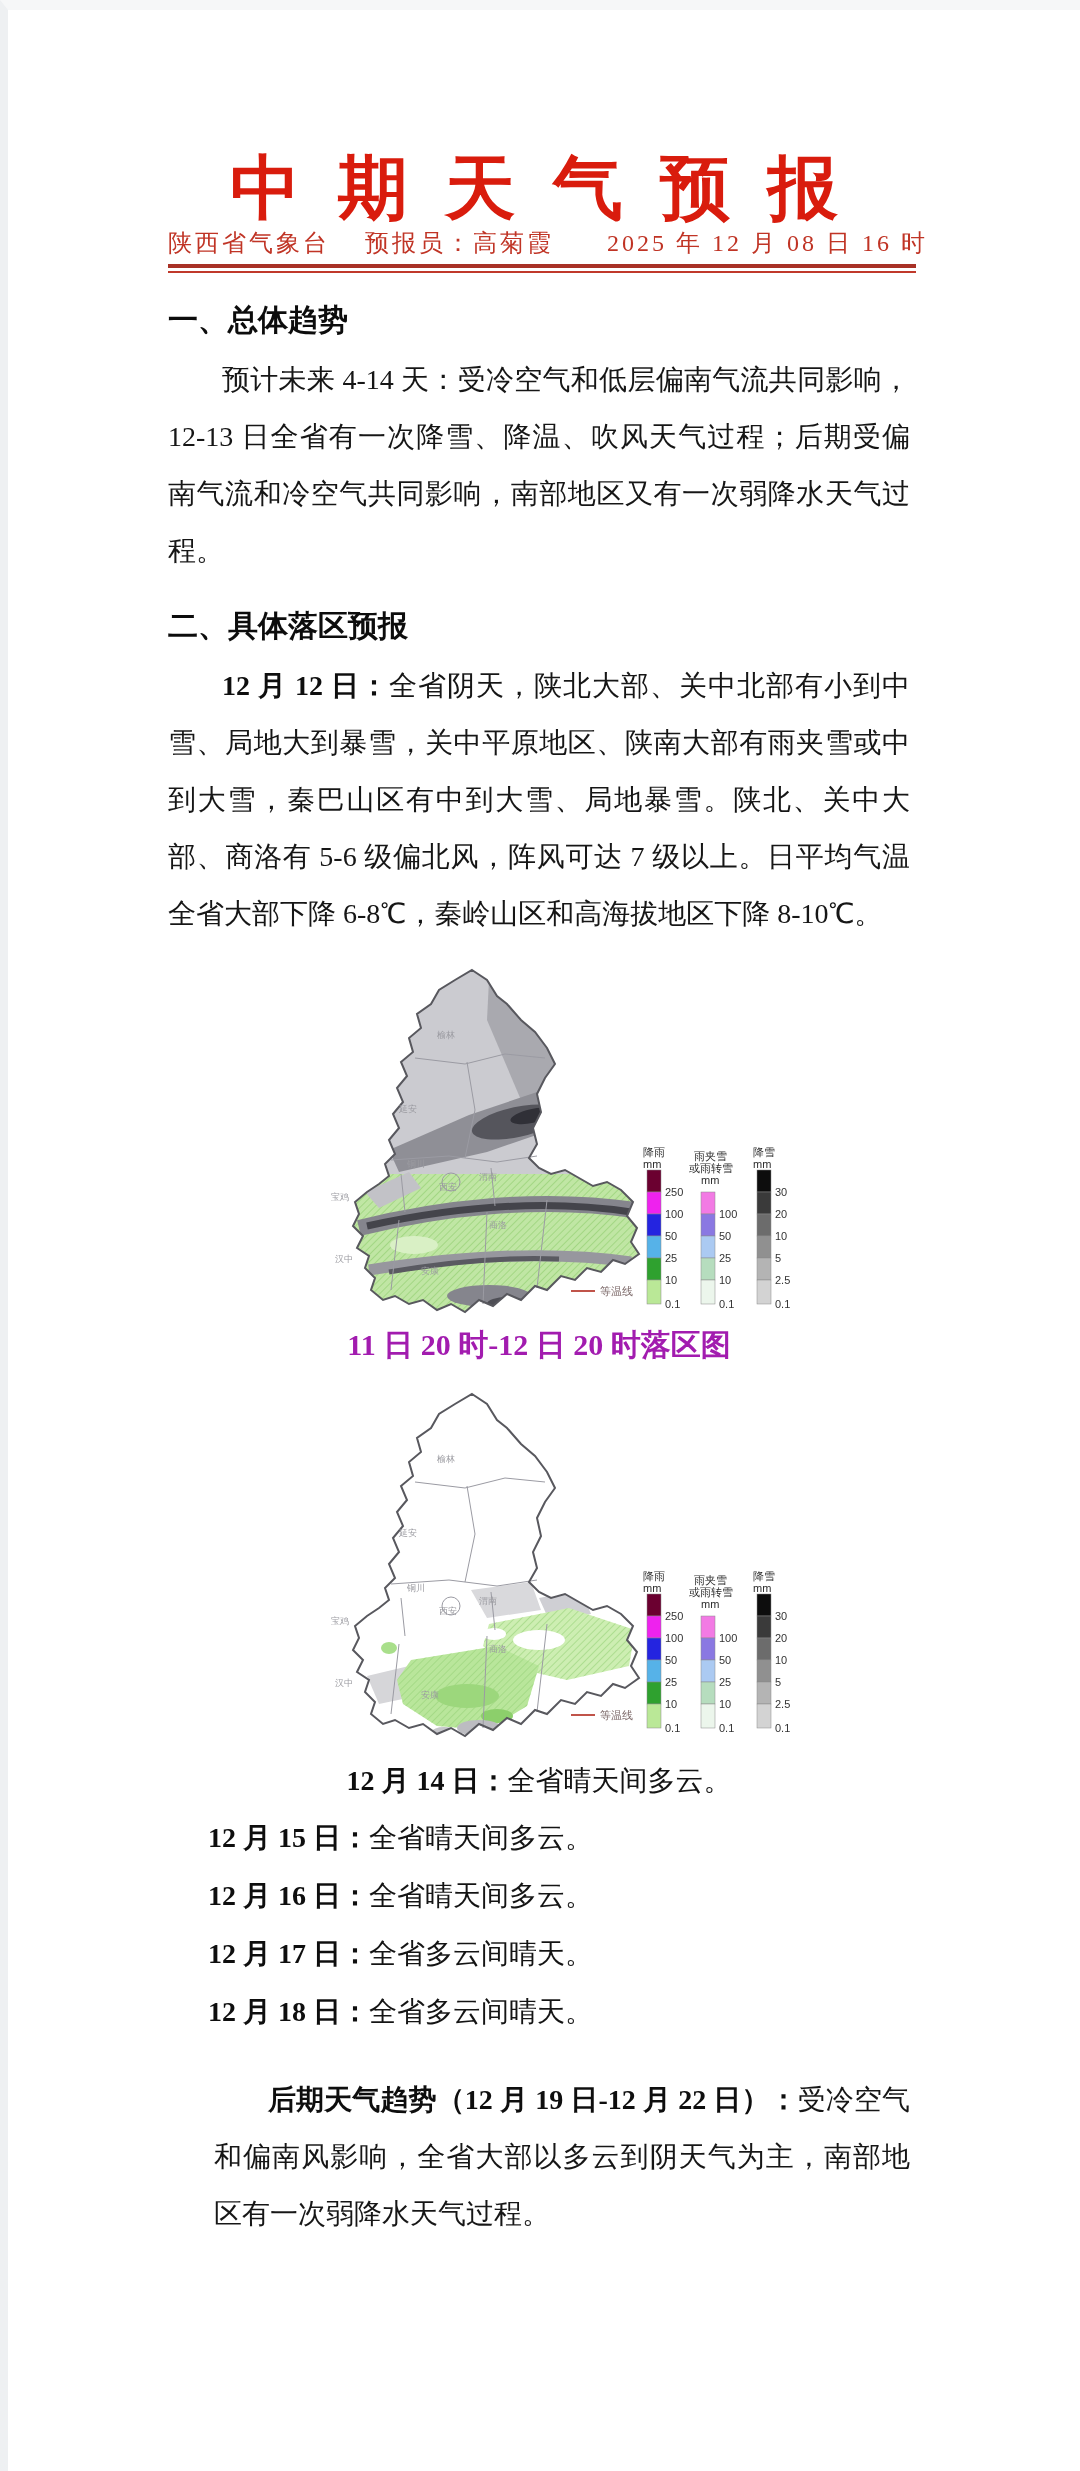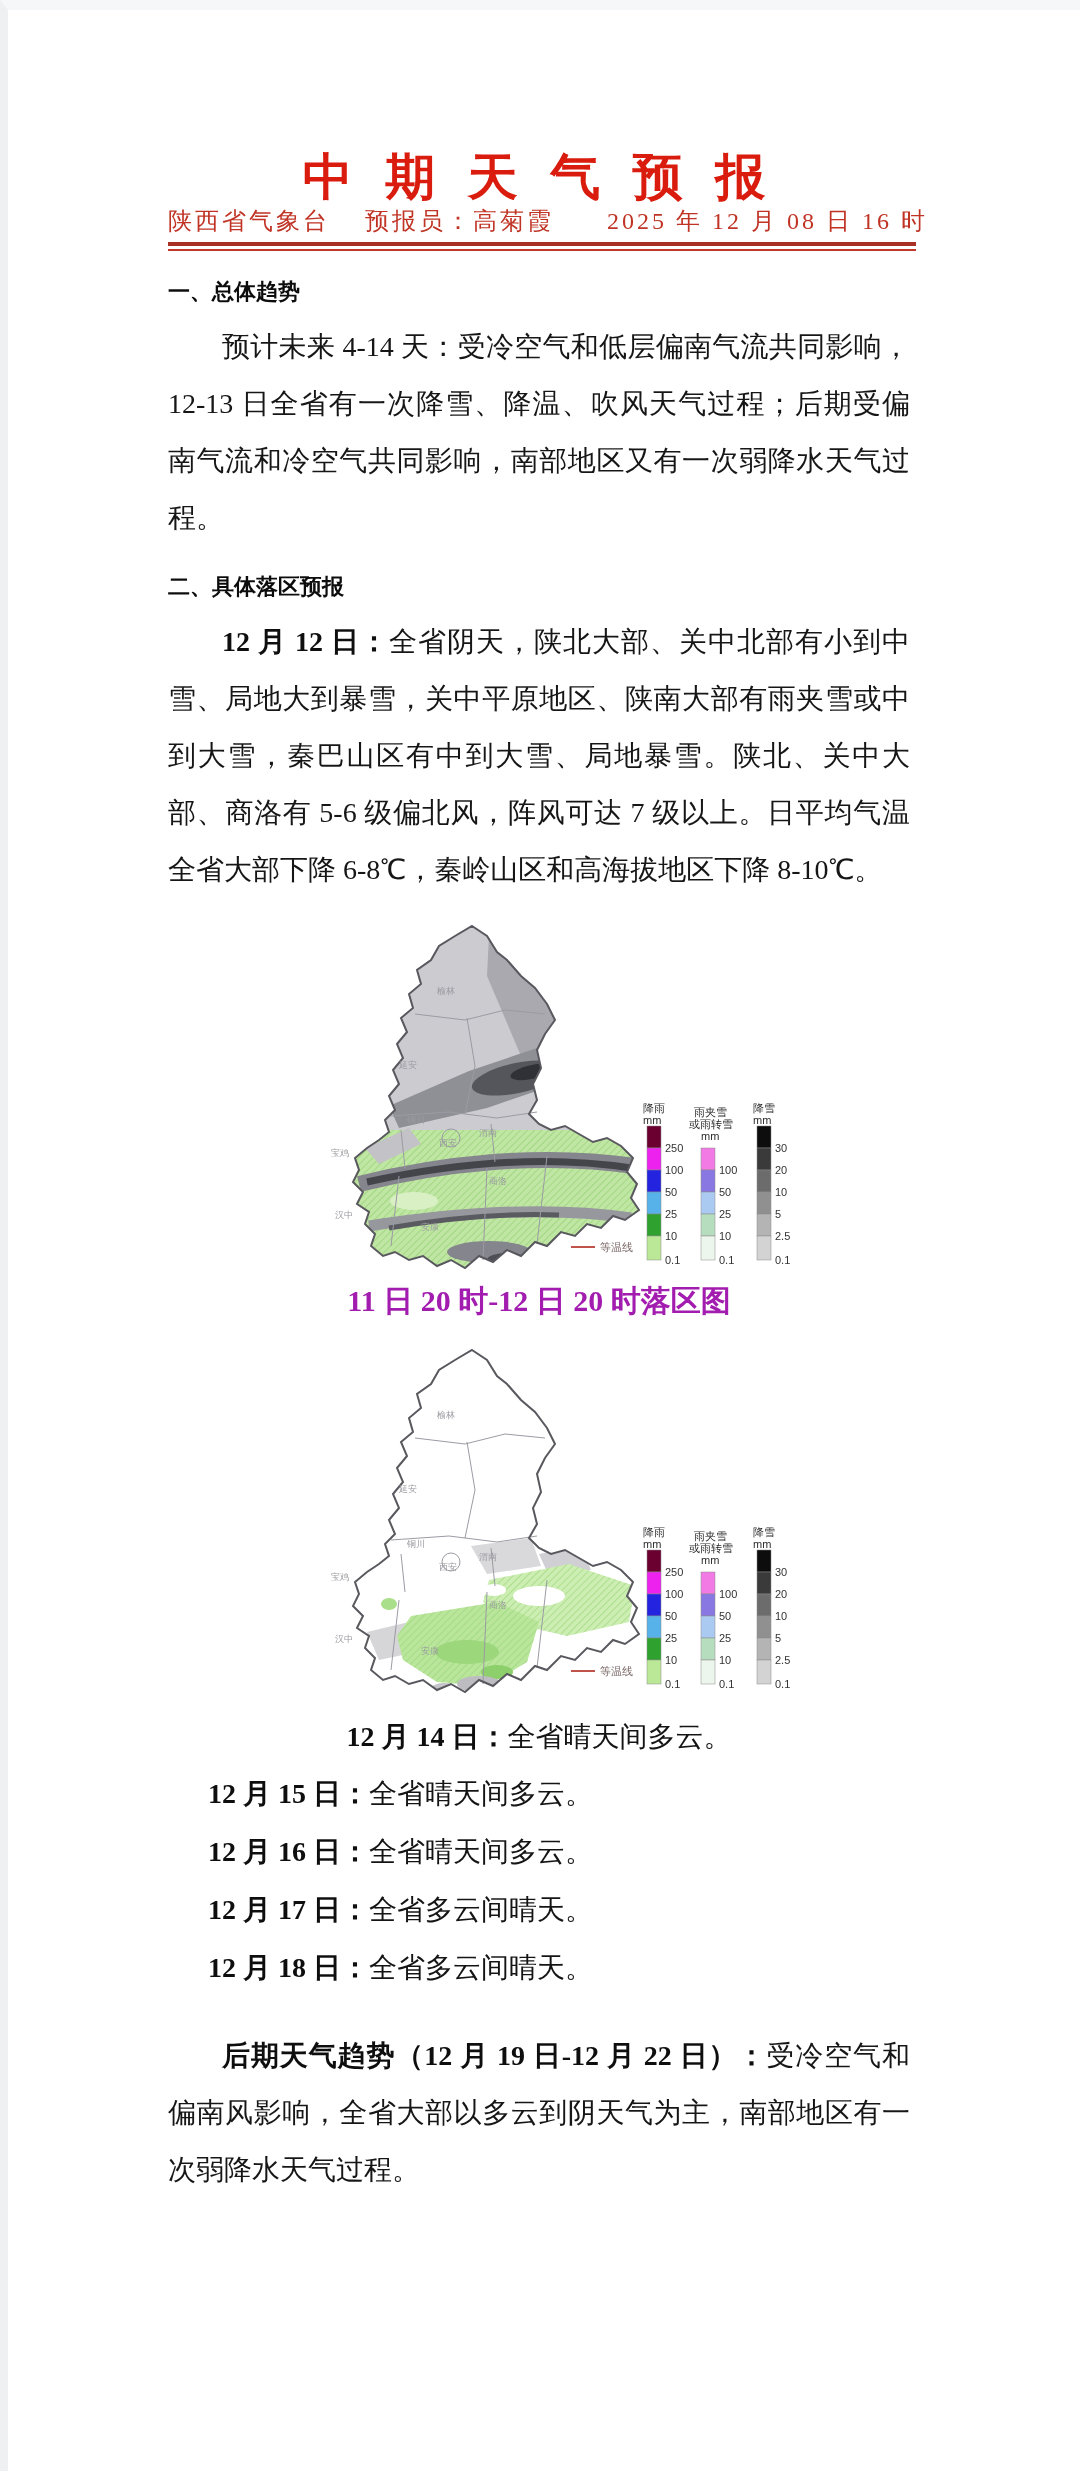--- a/index.html
+++ b/index.html
@@ -5,51 +5,51 @@
   html,body{margin:0;padding:0;background:#e9eaec;}
   .page{
     width:1080px;min-height:2471px;background:#ffffff;margin:0 auto;
     border-left:8px solid #eef0f2;border-top:10px solid #f6f7f8;box-sizing:border-box;
     font-family:"Liberation Serif","DejaVu Serif",serif;color:#141414;
   }
   .content{padding:0 170px 60px 160px;}
   
   .doc-title{
     margin:0;padding-top:140px;text-align:center;
-    font-size:50px;font-weight:bold;letter-spacing:10px;line-height:1.1;
+    font-size:70px;font-weight:bold;letter-spacing:10px;line-height:1.1;
     color:#d91c0d;font-family:"Liberation Serif","DejaVu Serif",serif;
   }
   .subtitle{
     margin-top:0;text-align:center;color:#c03425;
     font-size:24px;letter-spacing:3px;white-space:nowrap;
   }
   .subtitle .gap-s{margin-right:26px;}
   .subtitle .gap-l{margin-right:44px;}
   .rule-wrap{width:748px;margin:5px auto 0;}
   .rule-a{height:4px;background:#a83126;}
   .rule-b{height:2px;background:#c0392b;margin-top:3px;}
   
   .sec-h{
     font-family:"Liberation Sans","DejaVu Sans",sans-serif;
-    font-size:22px;font-weight:bold;color:#0c0c0c;
+    font-size:30px;font-weight:bold;color:#0c0c0c;
     margin:26px 0 0 0;line-height:1.4;
   }
   
   .para{
     font-size:28px;line-height:57px;text-align:justify;
     margin:10px 0 0 0;text-indent:54px;color:#161616;font-family:Liberation Serif, serif;
   }
   .dlabel{font-weight:bold;color:#0e0e0e;}
   .center-line{
     font-size:28px;line-height:57px;text-align:center;margin:8px 0 0 0;
   }
   .day-line{
     font-size:28px;line-height:58px;margin:0;text-indent:40px;text-align:left;
   }
-  .outlook{margin-top:30px;}
+  .outlook{margin-top:30px;margin-left:46px;}
   
   .fig{width:600px;margin:18px auto 0;}
   .fig svg{display:block;}
   .fig-caption{
     text-align:center;font-size:30px;font-weight:bold;color:#a21caf;
     margin:4px 0 0 0;line-height:1.4;
   }
   .city{font-size:9px;fill:#9a9aa0;font-family:"Liberation Sans","DejaVu Sans",sans-serif;}
   .lg-t{font-size:11px;fill:#2b2b2b;font-family:"Liberation Sans","DejaVu Sans",sans-serif;}
   .lg-v{font-size:11px;fill:#333;font-family:"Liberation Sans","DejaVu Sans",sans-serif;}

